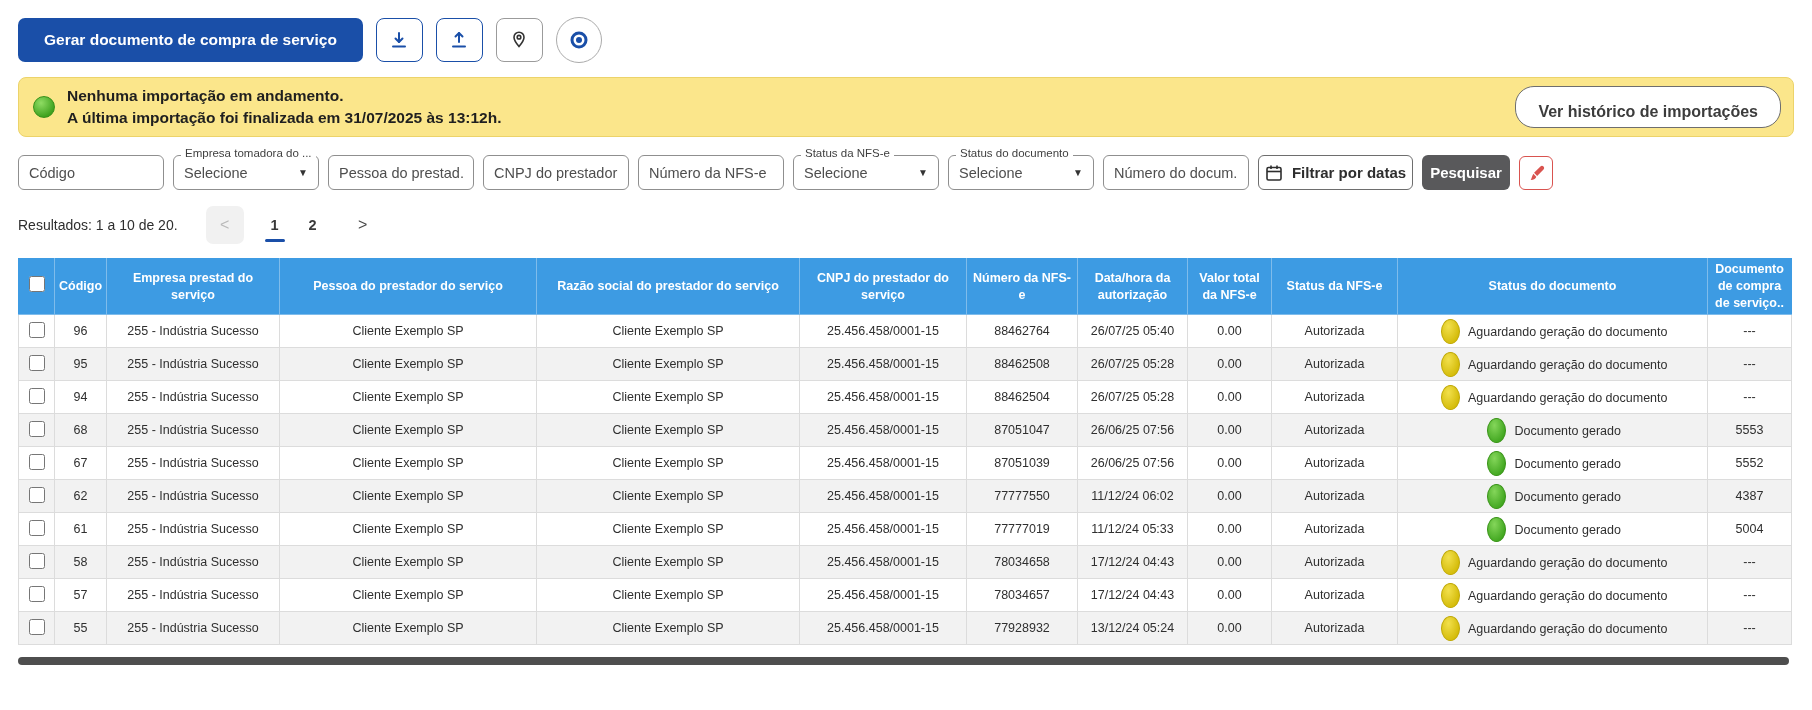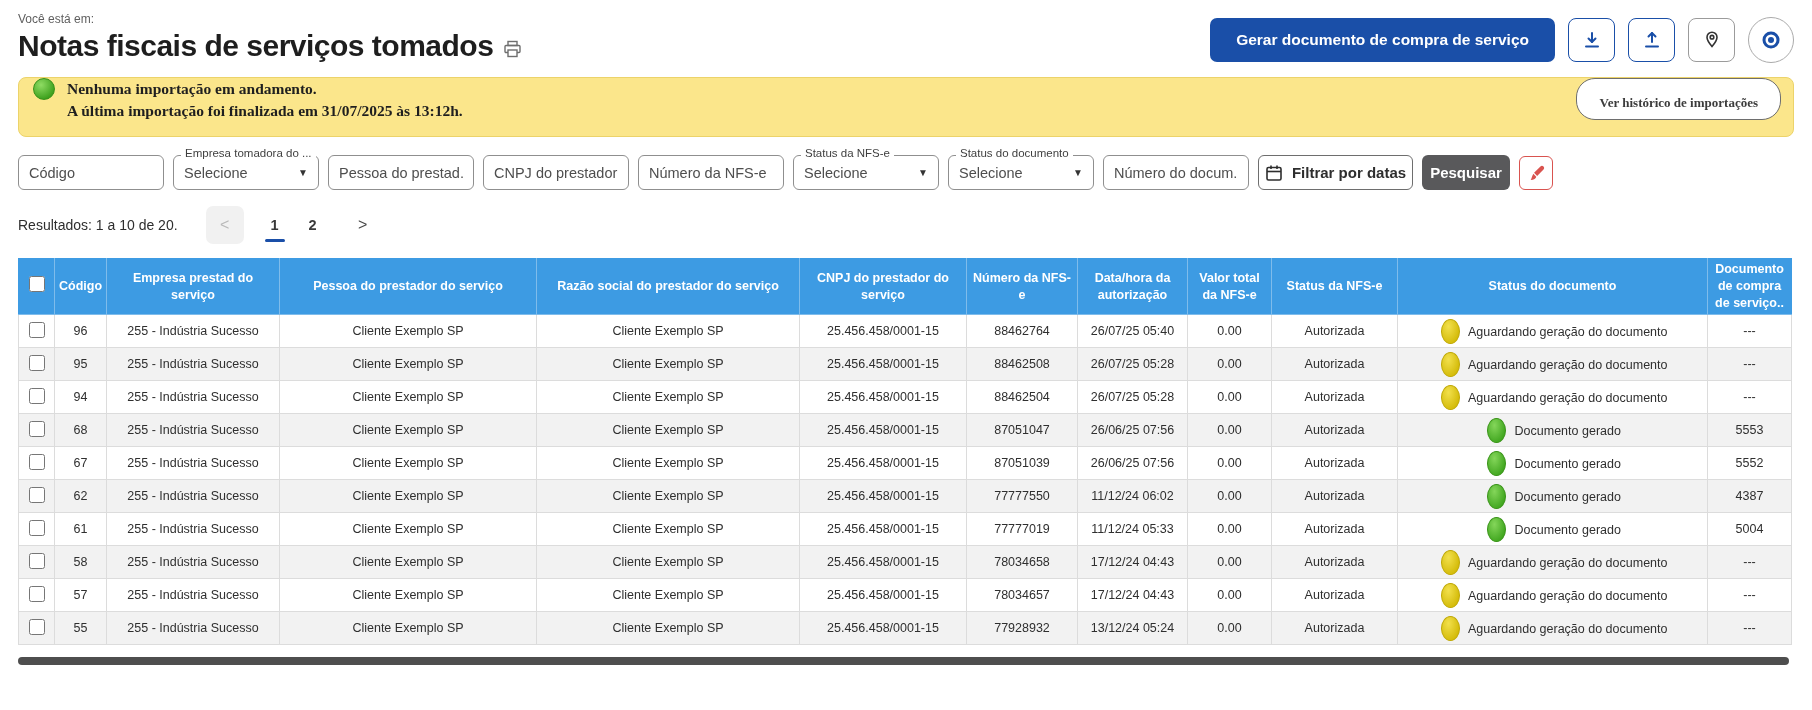--- a/index.html
+++ b/index.html
@@ -18,27 +18,27 @@
     border:none; border-radius:7px; height:44px; padding:0 26px; cursor:pointer;
     font-family:inherit; }
   .icon-btn { width:47px; height:44px; background:#fff; border-radius:8px; cursor:pointer;
     display:flex; align-items:center; justify-content:center; }
   .icon-btn.blue-border { border:1px solid #1a4fa8; }
   .icon-btn.gray-border { border:1px solid #9b9b9b; }
   .icon-btn.round { width:46px; height:46px; border-radius:50%; border:1px solid #ababab; }
 
   
   .banner { margin-top:14px; background:#fbe68b; border:1px solid #ecd36a; border-radius:8px;
-    height:60px; display:flex; align-items:flex-start; padding:0 10px 0 14px;font-family:Liberation Serif, serif; }
+    height:60px; display:flex; align-items:center; padding:0 10px 0 14px; }
   .status-dot { width:22px; height:22px; border-radius:50%; flex:0 0 auto;
     background:radial-gradient(circle at 35% 30%, #8fdc63, #3da01d 75%);
     border:1px solid #37911a; margin-right:12px; }
   .banner-text { flex:1 1 auto; font-size:15.5px; font-weight:700; color:#1f1f1f; line-height:1.45; }
   .btn-history { background:#fff; border:1px solid #6e6e6e; border-radius:19px; height:42px;
-    padding:16px 22px; font-size:13px; font-weight:700; color:#3c3c3c; cursor:pointer;
+    padding:16px 22px; font-size:16px; font-weight:700; color:#3c3c3c; cursor:pointer;
     font-family:inherit; margin-right:2px; }
 
   
   .filters { margin-top:18px; display:flex; gap:9px; align-items:flex-end; }
   .ffield { position:relative; height:35px; }
   .finput { width:146px; height:35px; border:1px solid #8f8f8f; border-radius:6px;
     padding:0 10px; font-size:14.5px; color:#333; font-family:inherit; background:#fff; }
   .finput::placeholder { color:#4e4e4e; opacity:1; }
   .fselect { width:146px; height:35px; border:1px solid #8f8f8f; border-radius:6px;
     background:#fff; display:flex; align-items:center; padding:0 10px; cursor:pointer;
@@ -92,35 +92,20 @@
     border-radius:4px; cursor:pointer; }
 
   svg { display:block; }
 </style>
 </head>
 <body>
 
 <div class="page">
 
   <div class="topbar">
-    <div>
-      <div class="breadcrumb">Você está em:</div>
-      <div class="title-row">
-        <h1 class="page-title">Notas fiscais de serviços tomados</h1>
-        <button class="print-btn">
-          <span>
-            <svg width="19" height="18" viewBox="0 0 19 18" fill="none" stroke="#6e6e6e" stroke-width="1.4">
-              <rect x="5" y="1.5" width="9" height="4"></rect>
-              <rect x="2" y="5.5" width="15" height="7" rx="1"></rect>
-              <rect x="5" y="10" width="9" height="6.5" fill="#fff"></rect>
-            </svg>
-          </span>
-        </button>
-      </div>
-    </div>
 
     <div class="top-actions">
       <button class="btn-primary">Gerar documento de compra de serviço</button>
 
       <button class="icon-btn blue-border">
         <span>
           <svg width="20" height="20" viewBox="0 0 20 20" fill="none" stroke="#1a4fa8" stroke-width="2" stroke-linecap="round" stroke-linejoin="round">
             <path d="M10 3v9"></path>
               <path d="M6.5 8.5L10 12l3.5-3.5"></path>
               <path d="M4 16.5h12"></path>

